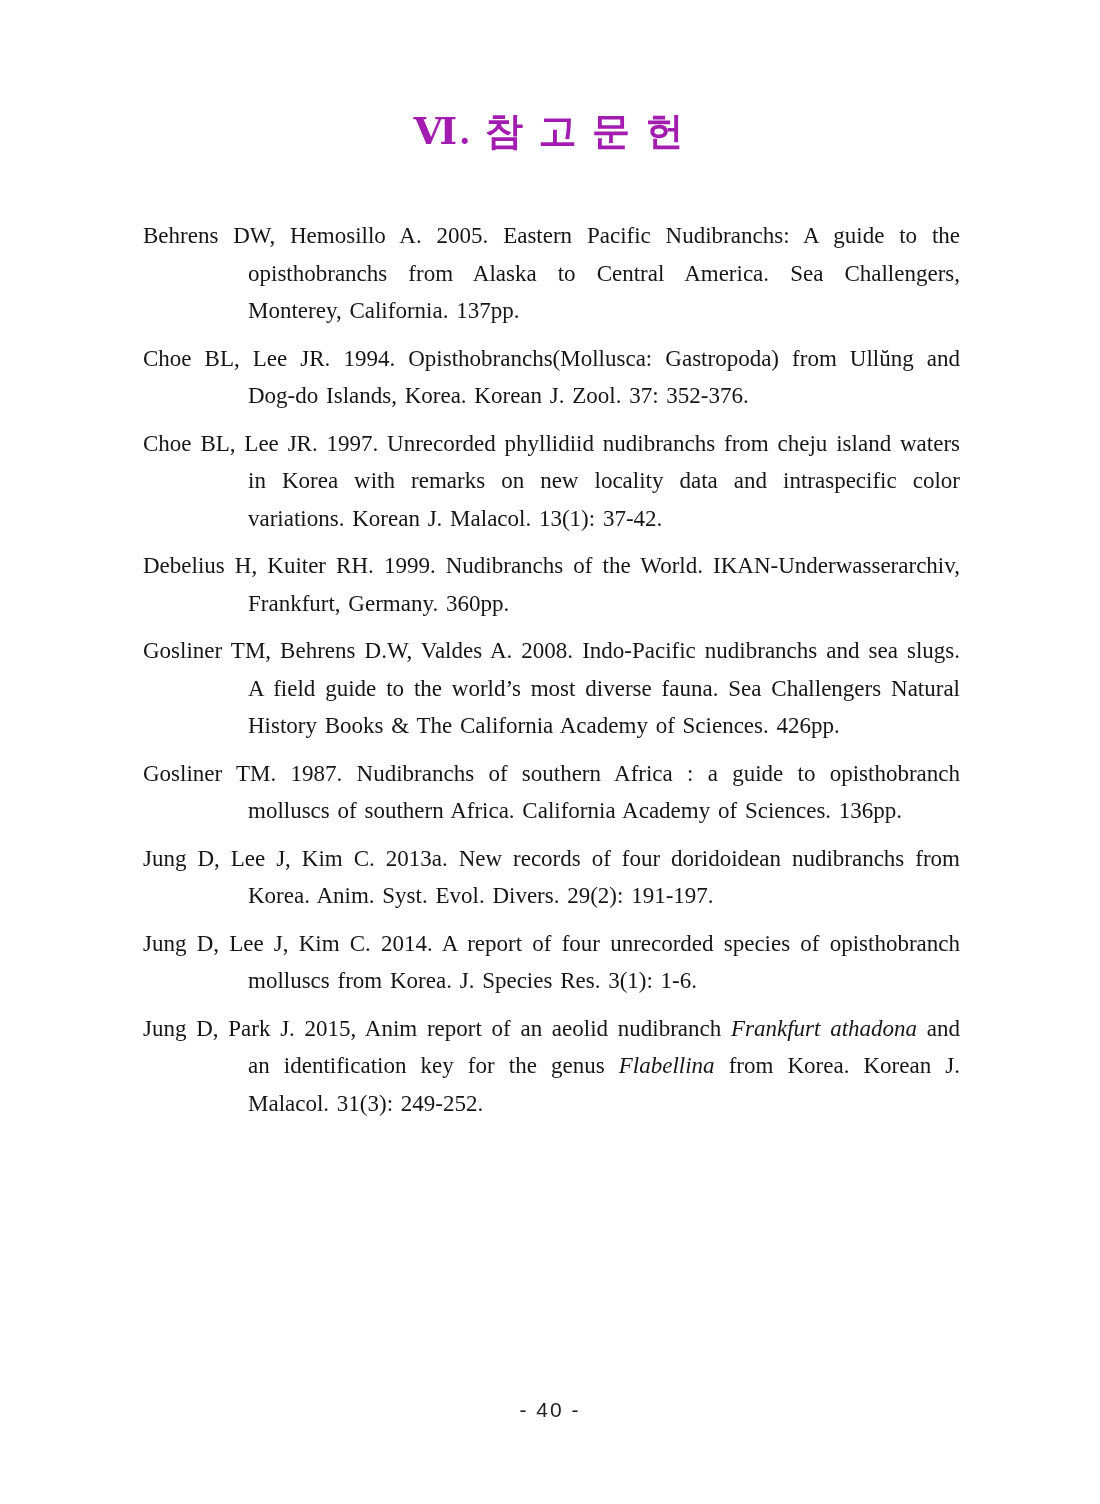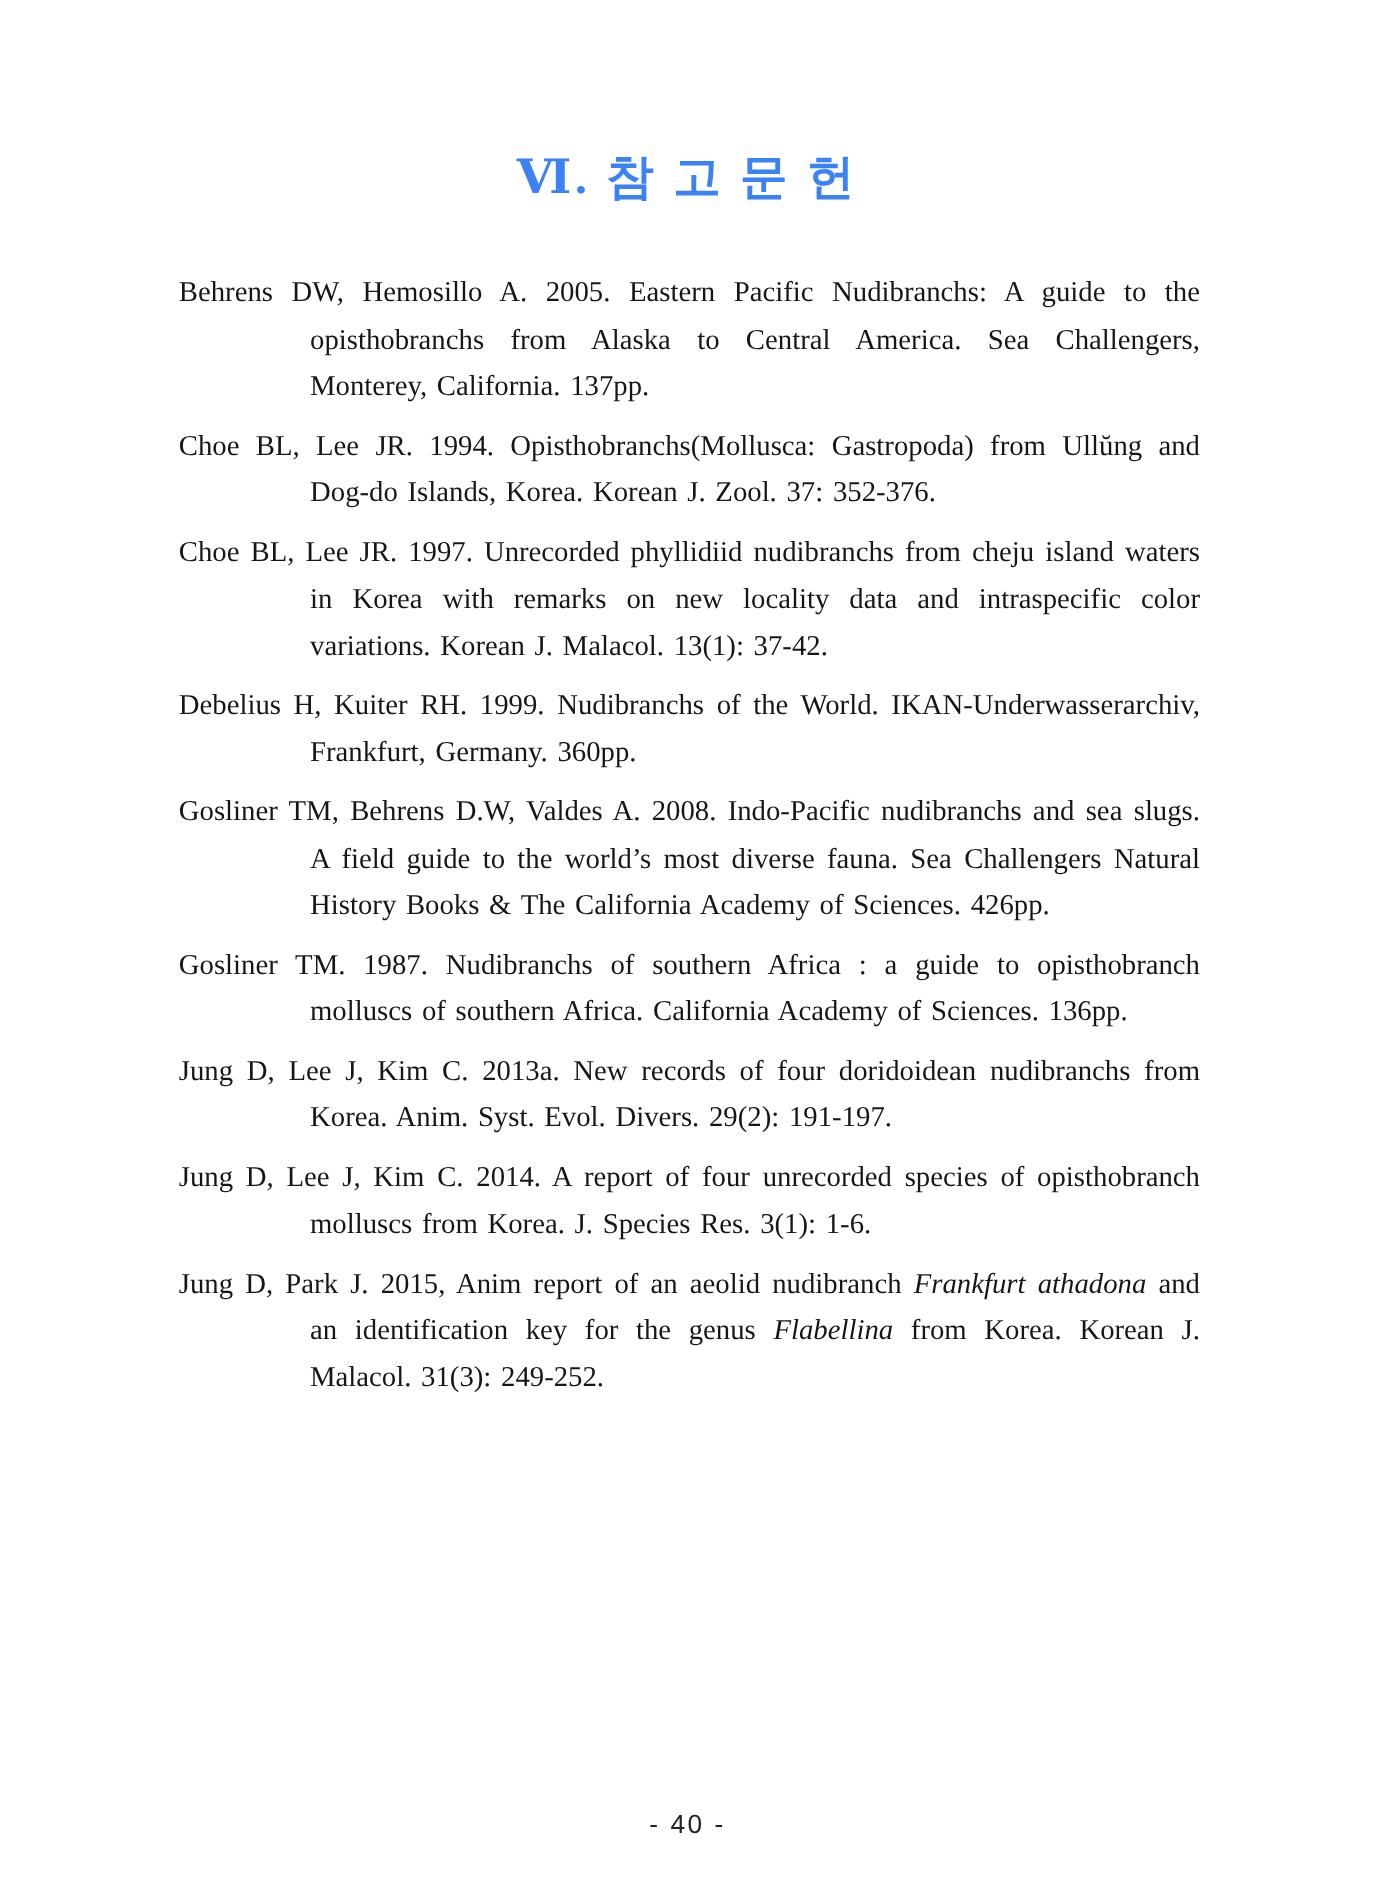--- a/index.html
+++ b/index.html
@@ -11,48 +11,48 @@
     position: relative;
     width: 1100px;
     height: 1504px;
     background: #ffffff;
     color: #1a1a1a;
     font-family: "Liberation Serif", "DejaVu Serif", serif;
     overflow: hidden;
     box-sizing: border-box;
   }
   .title {
-    margin: 10px;
+    margin: 0;
     padding-top: 106px;
     text-align: center;
     font-size: 38px;
     font-weight: bold;
     letter-spacing: 3px;
-    color: #3b82f6;
+    color: #a21caf;
   }
   .refs {
-    margin: 48px 140px 0 143px;
+    margin: 60px 140px 0 143px;
   }
   .ref-entry {
     margin: 0 0 10px 0;
     font-size: 23px;
     line-height: 37.5px;
     text-align: justify;
     padding-left: 105px;
     text-indent: -105px;
     word-spacing: 2px;
     color: #161616;
   }
   .ref-entry i {
     font-style: italic;
   }
   .page-number {
     position: absolute;
     left: 0;
-    top: 1448px;
+    top: 1398px;
     width: 100%;
     text-align: center;
     font-family: "Liberation Sans", "DejaVu Sans", sans-serif;
     font-size: 21px;
     letter-spacing: 2px;
     color: #222222;
   }
 </style>
 </head>
 <body>

